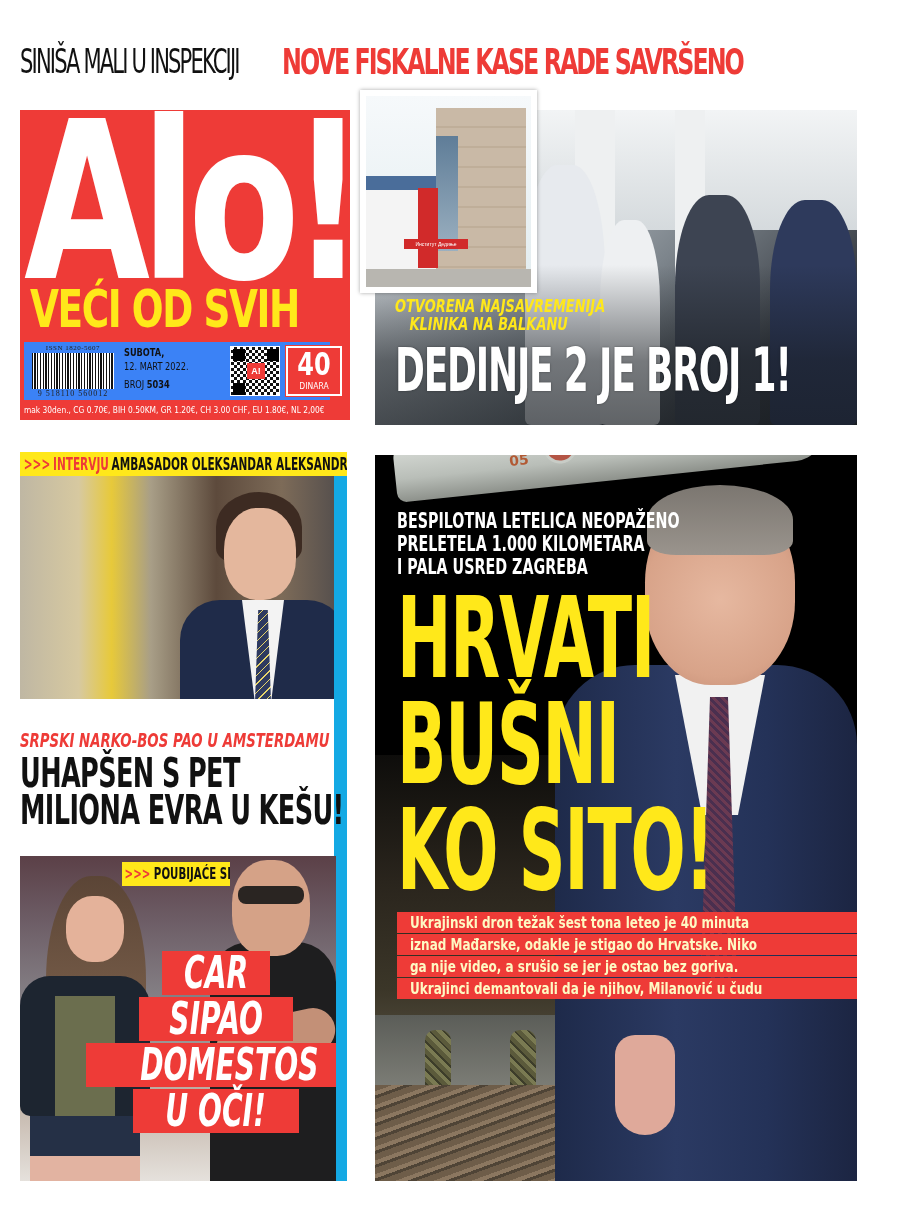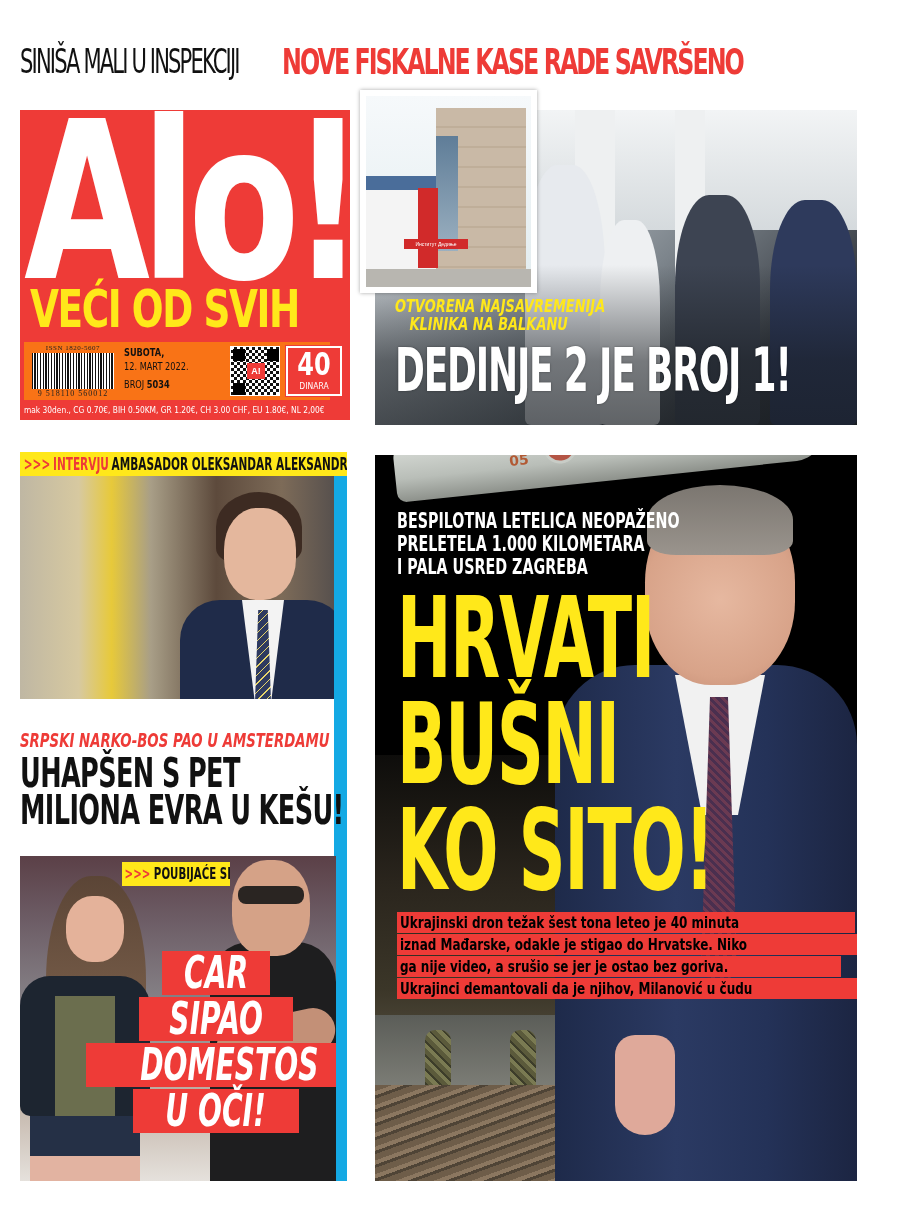--- a/index.html
+++ b/index.html
@@ -12,21 +12,21 @@
   #top-teaser .kicker { color: #111; font-family: "DejaVu Sans", sans-serif; font-size: 34px; letter-spacing: -3px; transform: scaleX(0.62); transform-origin: left center; display: inline-block; }
   #top-teaser .headline { color: #ee3b37; font-family: "DejaVu Sans", sans-serif; font-weight: bold; font-size: 36px; letter-spacing: -3px; transform: scaleX(0.66); transform-origin: left center; display: inline-block; position: absolute; left: 262px; }
 
   
   #masthead { left: 20px; top: 110px; width: 330px; height: 310px; background: #ee3b37; }
   #logo { left: 4px; top: 0px; width: 322px; height: 185px; overflow: hidden; }
   #logo span { display: block; color: #fff; font-family: "DejaVu Sans", sans-serif; font-weight: bold; font-size: 220px; line-height: 200px; letter-spacing: -12px; transform: scaleX(0.74); transform-origin: left top; margin-top: -8px; white-space: nowrap; }
   #slogan { left: 10px; top: 170px; width: 320px; height: 58px; }
   #slogan span { display: block; color: #ffe81a; font-family: "DejaVu Sans", sans-serif; font-weight: bold; font-size: 52px; line-height: 58px; letter-spacing: -2px; transform: scaleX(0.72); transform-origin: left top; white-space: nowrap; }
 
-  #infobar { left: 4px; top: 232px; width: 306px; height: 58px; background: #f97316; padding-left: 23px; }
+  #infobar { left: 4px; top: 232px; width: 306px; height: 58px; background: #3b82f6; padding-left: 23px; }
   #barcode { left: 4px; top: 2px; width: 90px; height: 54px; }
   #barcode .issn { font-family: "Liberation Serif", serif; font-size: 7px; color: #222; text-align: center; display: block; letter-spacing: 0.5px; }
   #barcode .bars { height: 36px; margin: 1px 4px 0 4px; background: repeating-linear-gradient(90deg, #111 0 1px, #fff 1px 2px, #111 2px 4px, #fff 4px 5px, #111 5px 6px, #fff 6px 8px, #111 8px 9px, #fff 9px 11px); }
   #barcode .ean { font-family: "Liberation Serif", serif; font-size: 8px; color: #222; display: block; text-align: center; letter-spacing: 1px; }
   #dateblock { left: 100px; top: 4px; width: 110px; }
   #dateblock div { font-family: "DejaVu Sans", sans-serif; font-size: 10px; color: #111; line-height: 14px; transform: scaleX(0.82); transform-origin: left top; white-space: nowrap; }
   #dateblock .b { font-weight: bold; }
   #dateblock .issue { margin-top: 4px; }
   #qr { left: 206px; top: 4px; width: 50px; height: 50px; background:
       linear-gradient(#000,#000) 2px 2px/12px 12px no-repeat,
@@ -127,21 +127,21 @@
 
   #drone-kicker { left: 22px; top: 55px; width: 320px; z-index: 3; color: #fff; font-family: "DejaVu Sans", sans-serif; font-weight: bold; font-size: 21px; line-height: 23px; white-space: nowrap; }
   #drone-kicker div { transform: scaleX(0.68); transform-origin: left top; }
   #main-headline { left: 22px; top: 130px; width: 400px; z-index: 3; color: #ffe81a; font-family: "DejaVu Sans", sans-serif; font-weight: bold; font-size: 112px; line-height: 106px; letter-spacing: -2px; white-space: nowrap; }
   #main-headline div { transform: scaleX(0.58); transform-origin: left top; }
 
   #badge { left: 319px; top: 232px; width: 90px; height: 90px; background: #ee3b37; border: 4px solid #fff; border-radius: 50%; z-index: 4; display: flex; flex-direction: column; align-items: center; justify-content: center; color: #ffe81a; font-family: "DejaVu Sans", sans-serif; font-weight: bold; font-size: 19px; line-height: 20px; }
   #badge span { display: block; transform: scaleX(0.68); white-space: nowrap; }
 
   #main-dek { left: 22px; top: 457px; width: 370px; z-index: 3; }
-  #main-dek .line { display: table; background: #ee3b37; color: #000000; font-family: "DejaVu Sans", sans-serif; font-weight: bold; font-size: 16px; line-height: 21px; padding: 0 3px; margin-bottom: 1px; white-space: nowrap; }
+  #main-dek .line { display: table; background: #ee3b37; color: #fef9c3; font-family: "DejaVu Sans", sans-serif; font-weight: bold; font-size: 16px; line-height: 21px; padding: 0 13px; margin-bottom: 1px; white-space: nowrap; }
   #main-dek .line span { display: inline-block; transform: scaleX(0.75); transform-origin: left top; }
 </style>
 </head>
 <body>
 
 <div id="top-teaser" class="abs">
   <span class="kicker">SINIŠA MALI U INSPEKCIJI</span>
   <span class="headline">NOVE FISKALNE KASE RADE SAVRŠENO</span>
 </div>
 

